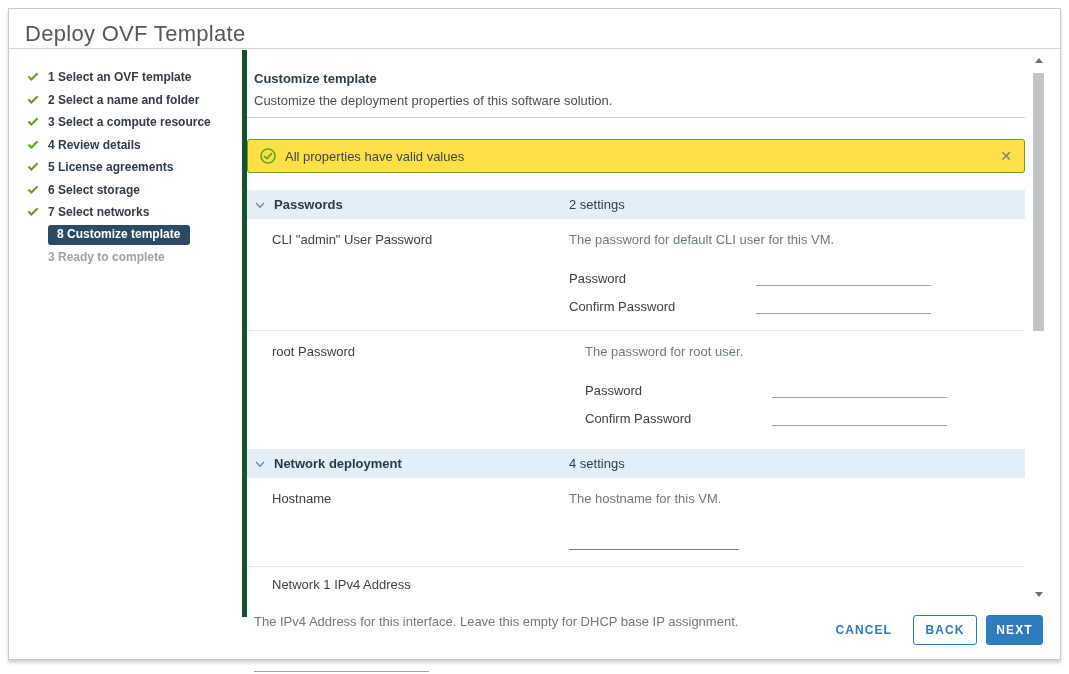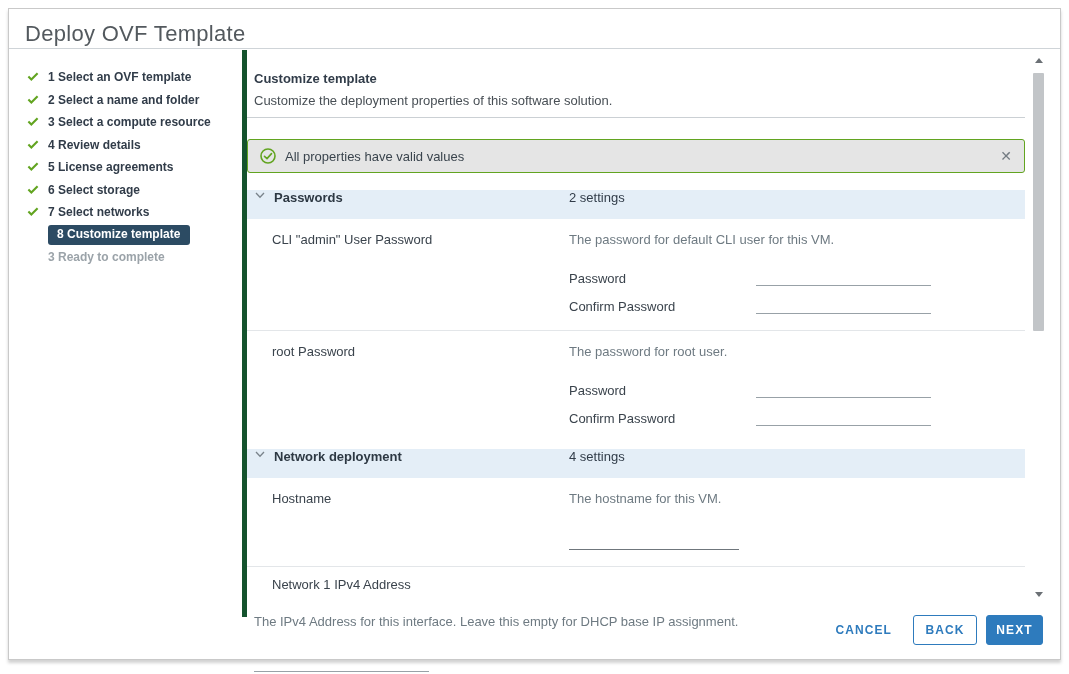--- a/index.html
+++ b/index.html
@@ -27,39 +27,39 @@
           border-radius:3px; padding:3px 10px 4px 9px; line-height:13px; }
   .step.upcoming { color:#9ba3a9; padding-left:39px; font-weight:700; }
 
   
   .content { position:absolute; left:233px; top:41px; width:783px; height:567px;
              border-left:5px solid #14532d; padding:0; }
   .heading { font-size:13px; font-weight:700; color:#313c49; margin:21px 0 0 7px; }
   .subheading { font-size:13px; color:#484f55; margin:7px 0 0 7px; }
   .divider { border:none; border-top:1px solid #cbd0d4; margin-top:9px; }
 
-  .alert { margin-top:21px; height:34px; background:#e5e5e5;
+  .alert { margin-top:21px; height:34px; background:#fde047;
            border:1px solid var(--success,#62a420); border-radius:3px;
            display:flex; align-items:center; padding:0 12px; }
   .alert .msg { font-size:13px; color:#3a444d; margin-left:9px; flex:1; }
   .alert .close { font-size:14px; color:#737b82; cursor:pointer; line-height:14px; }
   .alert .icon svg { width:16px; height:16px; display:block; }
 
   .section { margin-top:17px; }
   .section + .section { margin-top:7px; }
-  .sec-header { height:29px; background:#e4eef7; display:flex; align-items:flex-start;
+  .sec-header { height:29px; background:#e4eef7; display:flex; align-items:center;
                 font-size:13px; }
   .sec-header .chev { margin:0 9px 0 8px; width:10px; height:10px; }
   .sec-header .chev svg { width:10px; height:10px; display:block; }
   .sec-title { font-weight:700; color:#2d3843; }
   .sec-count { position:absolute; left:322px; color:#313c49; }
   .sec-header { position:relative; }
 
   .row { display:grid; grid-template-columns:322px 1fr; border-bottom:1px solid #e3e6e9; }
-  .row:last-child { border-bottom:none; }
+  .row:last-child { border-bottom:none;gap:16px; }
   .row .lbl { padding:13px 0 0 25px; font-size:13px; color:#3a434c; }
   .row .rcol { padding-top:13px; }
   .desc { font-size:13px; color:#6e7a82; }
   .fieldrow { display:flex; align-items:flex-end; margin-top:19px; height:20px; }
   .fieldrow .flbl { width:187px; font-size:13px; color:#3a434c; }
   input.uline { border:none; border-bottom:1px solid #98a1a7; width:175px;
                 height:18px; background:transparent; font-size:13px; color:#313c49;
                 outline:none; border-radius:0; }
   input.uline.dark { border-bottom-color:#6f767c; width:170px; }
   .row-pwd { padding-bottom:16px; }

